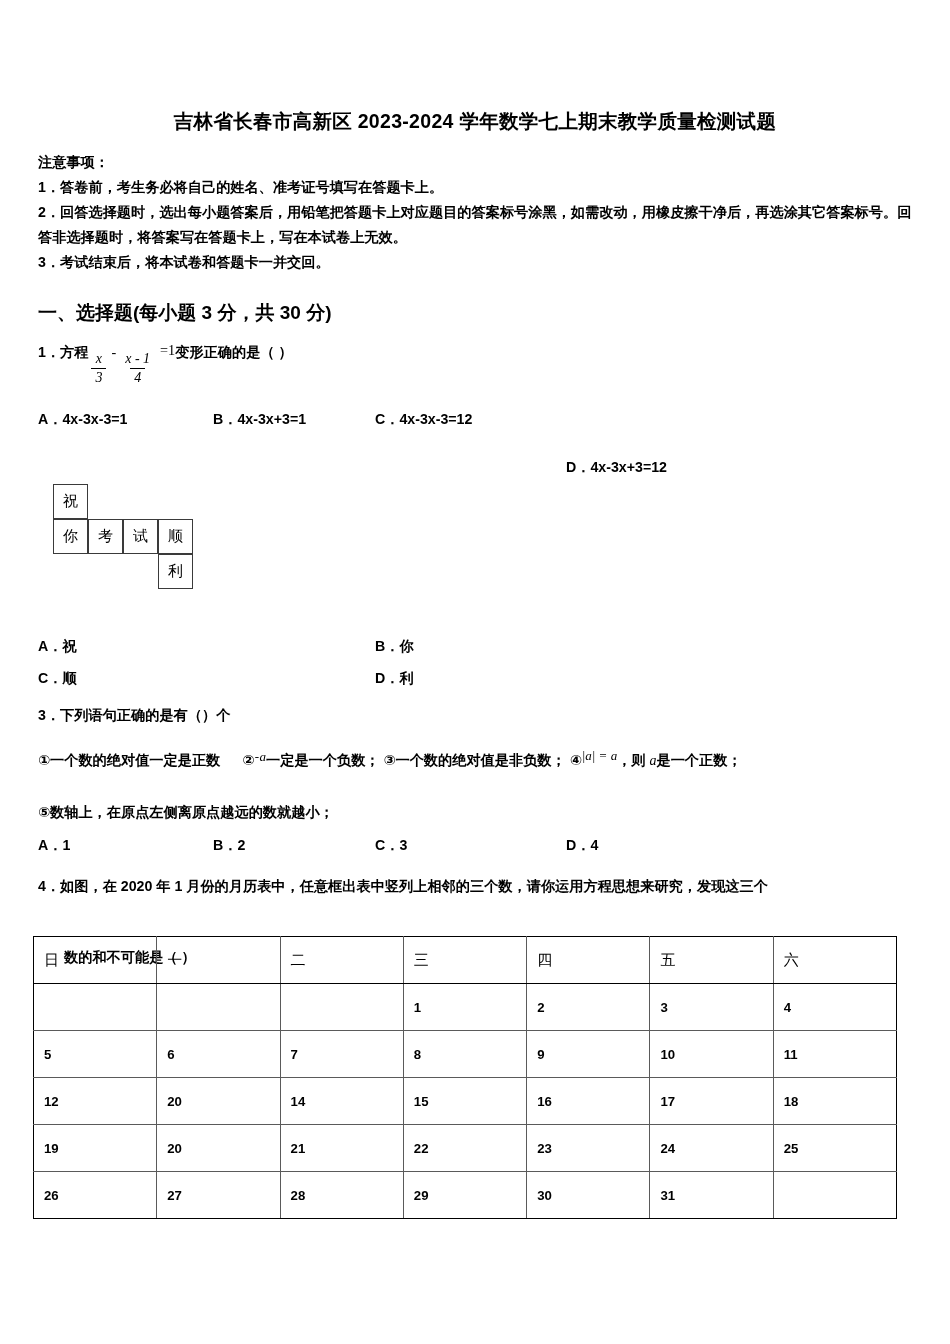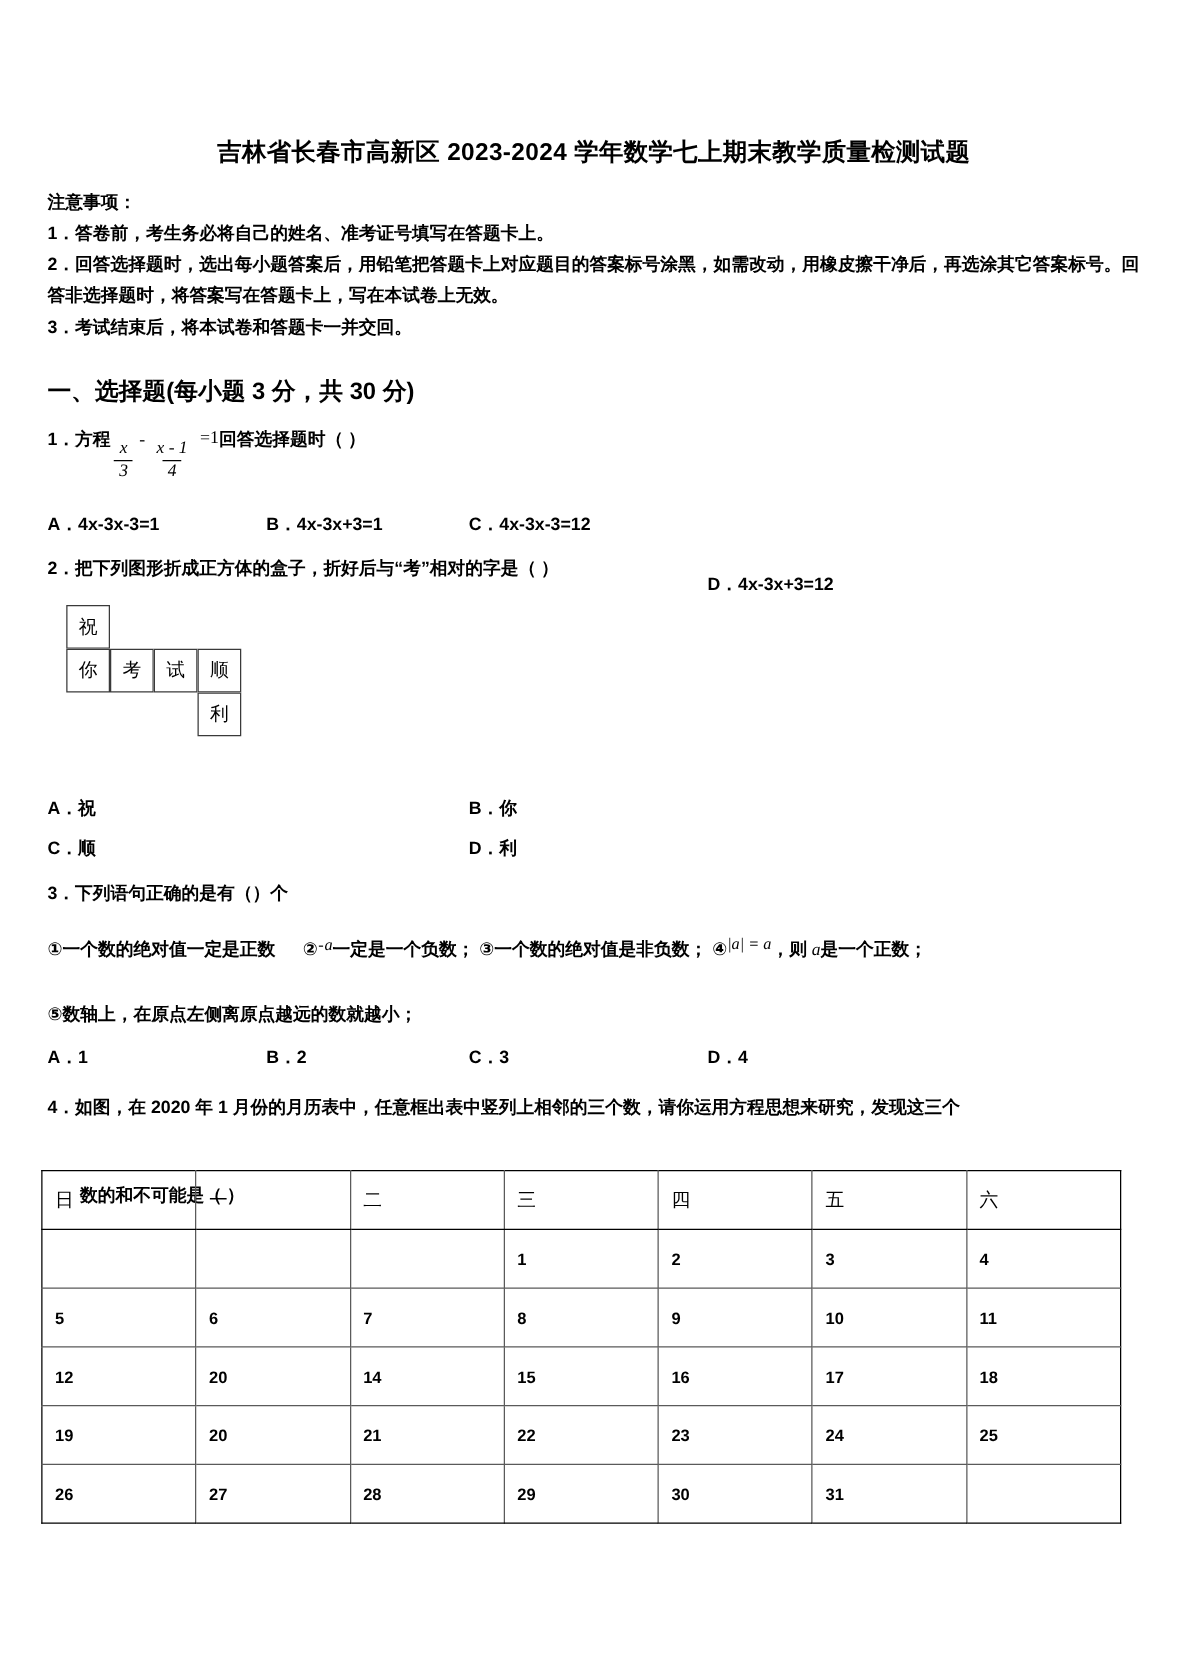--- a/index.html
+++ b/index.html
@@ -218,41 +218,38 @@
     <span class="frac">
       <span class="num math-italic">x</span>
       <span class="den math-italic">3</span>
     </span>
     <span class="op">-</span>
     <span class="frac">
       <span class="num math-italic">x - 1</span>
       <span class="den math-italic">4</span>
     </span>
     <span class="eq-tail">=1</span>
-    <span>回答选择题时（ ）</span>
+    <span>变形正确的是（ ）</span>
   </div>
 
   <div class="opt-row" style="left:38px; top:410px; width:880px;">
     <span class="opt" style="left:0px;">
       <span>A．</span><span>4x-3x-3=1</span>
     </span>
     <span class="opt" style="left:175px;">
       <span>B．</span><span>4x-3x+3=1</span>
     </span>
     <span class="opt" style="left:337px;">
       <span>C．</span><span>4x-3x-3=12</span>
     </span>
     <span class="opt" style="left:528px;margin-top:48px;">
       <span>D．</span><span>4x-3x+3=12</span>
     </span>
   </div>
 
-  <div class="q-text" style="left:38px; top:443px;">
-    <span>2．</span><span>把下列图形折成正方体的盒子，折好后与“考”相对的字是（ ）</span>
-  </div>
 
   <div id="net-diagram">
     <div class="net-cell" style="left:0px;   top:0px;">祝</div>
     <div class="net-cell" style="left:0px;   top:35px;">你</div>
     <div class="net-cell" style="left:35px;  top:35px;">考</div>
     <div class="net-cell" style="left:70px;  top:35px;">试</div>
     <div class="net-cell" style="left:105px; top:35px;">顺</div>
     <div class="net-cell" style="left:105px; top:70px;">利</div>
   </div>
 

